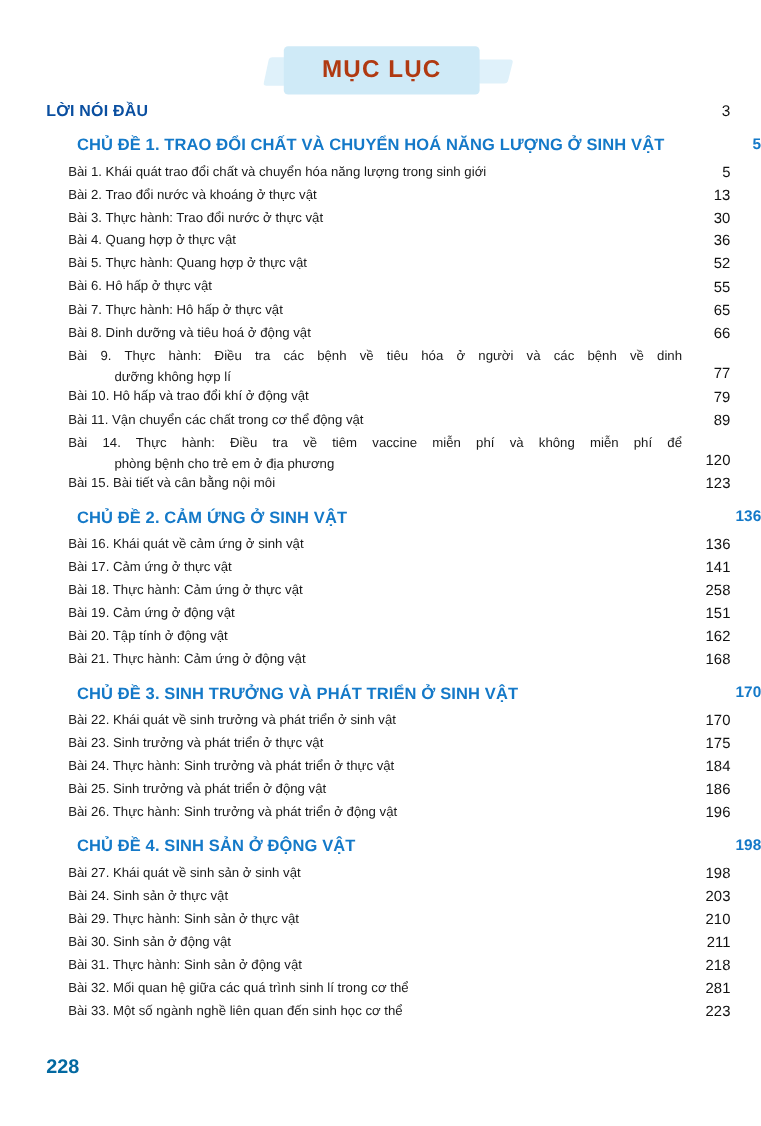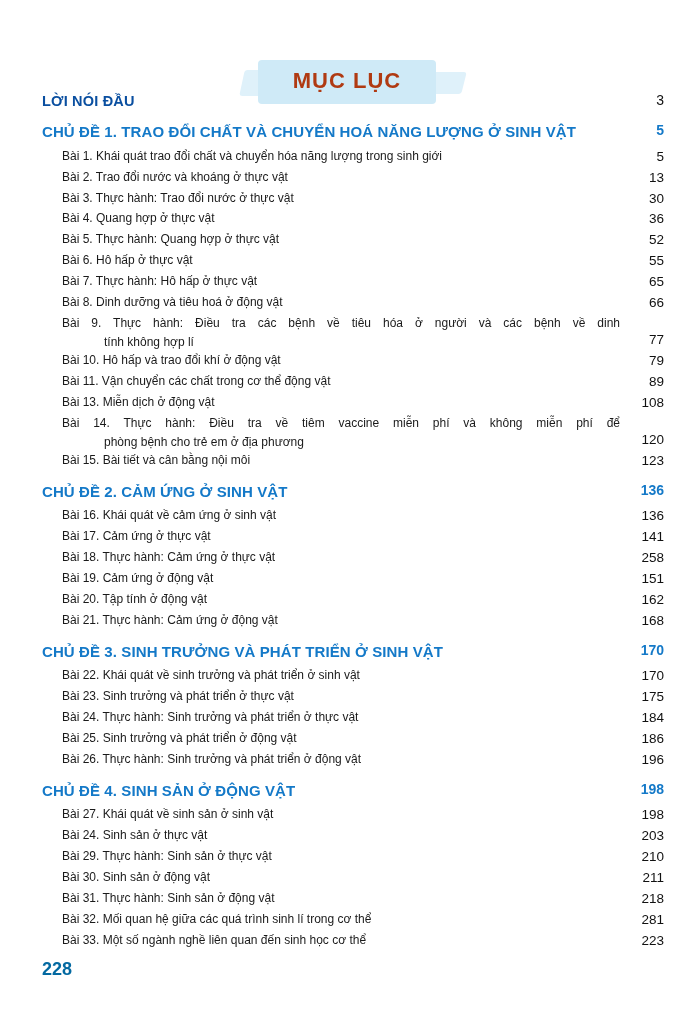--- a/index.html
+++ b/index.html
@@ -21,21 +21,20 @@
     box-sizing: border-box;
   }
 
   
   .title-banner {
     position: absolute;
     top: 42px;
     left: 0;
     width: 552px;
     height: 52px;
-    margin-top: 18px;
   }
   .banner-shape {
     position: absolute;
     left: 258px;
     top: 0;
     width: 178px;
     height: 44px;
     background: #cfeaf7;
     border-radius: 4px 4px 4px 4px;
   }
@@ -106,20 +105,21 @@
     letter-spacing: 0.2px;
   }
   .preface .page-no {
     font-size: 14px;
     color: #111;
   }
 
   .chapter {
     margin-top: 8px;
     margin-bottom: 3px;
+    margin-left: 28px;
   }
   .chapter .label {
     font-size: 15px;
     font-weight: bold;
     color: #1479c8;
     letter-spacing: 0.1px;
     padding-left: 0px;
   }
   .chapter .page-no {
     font-size: 14px;
@@ -217,35 +217,31 @@
         <div class="label">Bài 7. Thực hành: Hô hấp ở thực vật</div>
         <div class="page-no">65</div>
       </div>
       <div class="row lesson">
         <div class="label">Bài 8. Dinh dưỡng và tiêu hoá ở động vật</div>
         <div class="page-no">66</div>
       </div>
       <div class="row lesson wrap justify">
         <div class="label">
           <span class="line1">Bài 9. Thực hành: Điều tra các bệnh về tiêu hóa ở người và các bệnh về dinh</span>
-          <span class="cont">tính không hợp lí</span>
+          <span class="cont">dưỡng không hợp lí</span>
         </div>
         <div class="page-no">77</div>
       </div>
       <div class="row lesson">
         <div class="label">Bài 10. Hô hấp và trao đổi khí ở động vật</div>
         <div class="page-no">79</div>
       </div>
       <div class="row lesson">
         <div class="label">Bài 11. Vận chuyển các chất trong cơ thể động vật</div>
         <div class="page-no">89</div>
-      </div>
-      <div class="row lesson">
-        <div class="label">Bài 13. Miễn dịch ở động vật</div>
-        <div class="page-no">108</div>
       </div>
       <div class="row lesson wrap justify">
         <div class="label">
           <span class="line1">Bài 14. Thực hành: Điều tra về tiêm vaccine miễn phí và không miễn phí để</span>
           <span class="cont">phòng bệnh cho trẻ em ở địa phương</span>
         </div>
         <div class="page-no">120</div>
       </div>
       <div class="row lesson">
         <div class="label">Bài 15. Bài tiết và cân bằng nội môi</div>

